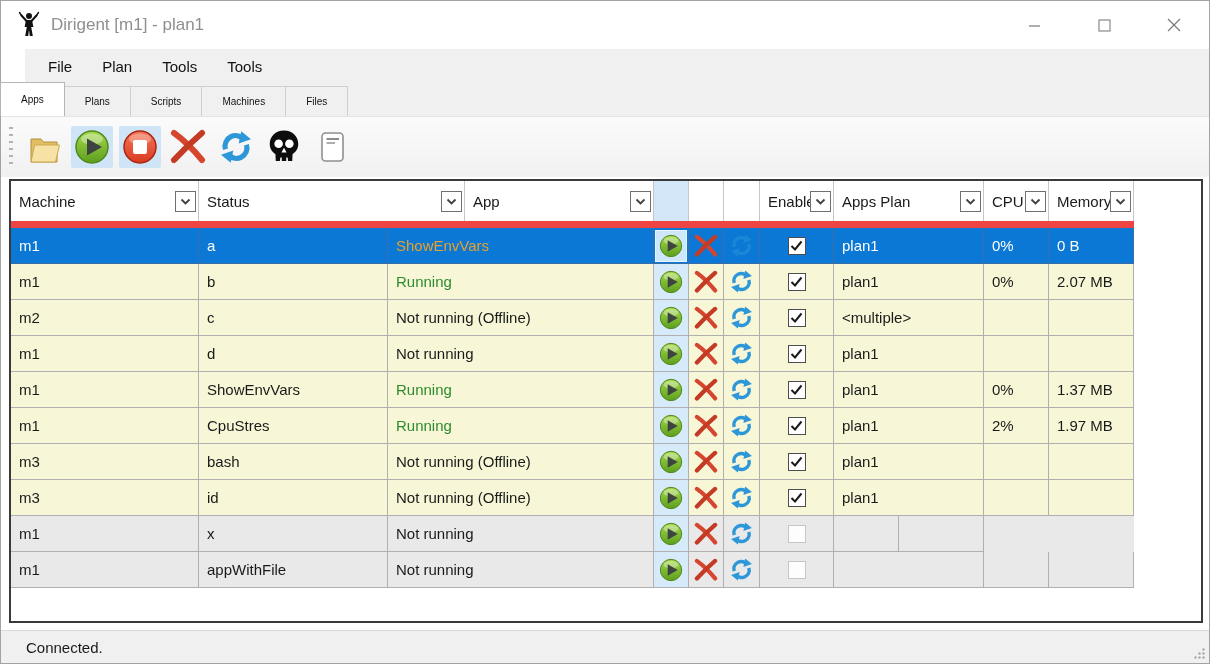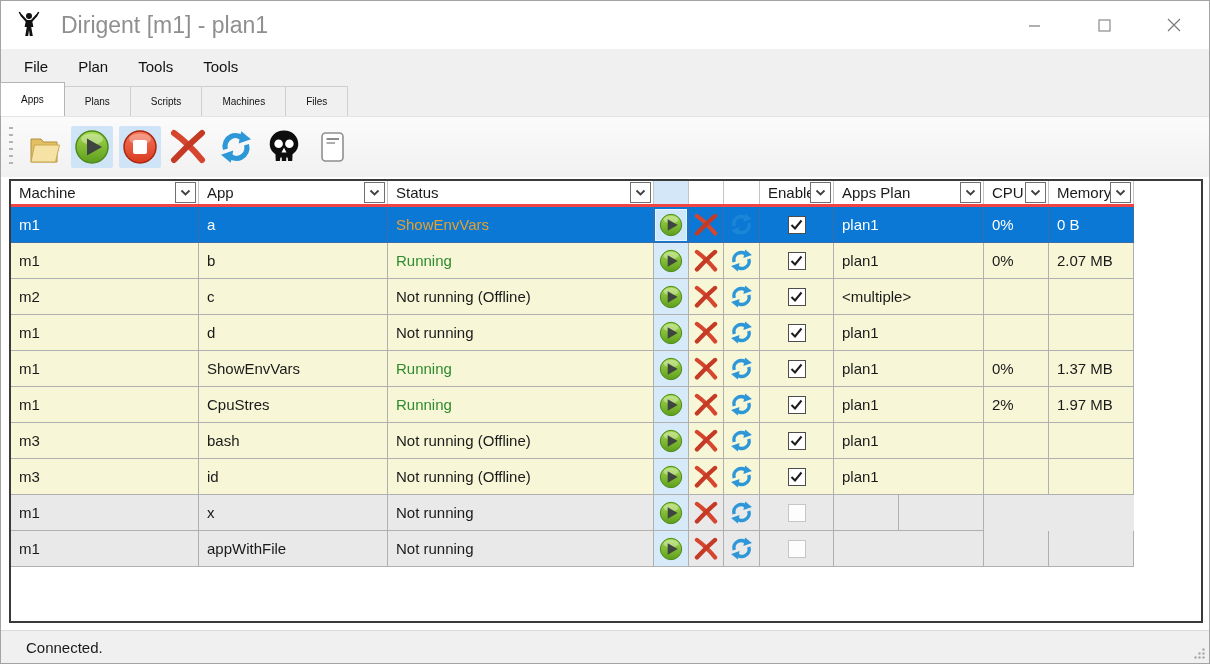--- a/index.html
+++ b/index.html
@@ -11,26 +11,26 @@
   }
   .window {
     width:1210px; height:664px;
     border:1px solid #a3a3a3;
     display:flex; flex-direction:column; background:#fff;
   }
 
   
   .titlebar { height:48px; background:#fff; display:flex; align-items:center; flex-shrink:0; }
   .app-icon { margin-left:16px; width:24px; height:28px; }
-  .title-text { margin-left:20px; font-size:23px; color:#8f8f8f; }
+  .title-text { margin-left:10px; font-size:17px; color:#8f8f8f; }
   .win-controls { margin-left:auto; display:flex; height:100%; }
   .win-btn { width:70px; height:100%; display:flex; align-items:center; justify-content:center; }
 
   
-  .menubar { height:34px; background:#f0f0f0; display:flex; align-items:stretch; flex-shrink:0; padding-left:8px; }
+  .menubar { height:34px; background:#f0f0f0; display:flex; align-items:stretch; flex-shrink:0; padding-left:8px;margin-left:24px; }
   .menu-item { padding:0 15px; display:flex; align-items:center; font-size:15px; color:#111; }
 
   
   .tabbar { height:34px; background:#f0f0f0; display:flex; align-items:flex-end; flex-shrink:0; border-bottom:1px solid #e4e4e4; }
   .tab { height:30px; padding:0 20px; display:flex; align-items:center; font-size:10px;
          background:#f0f0f0; border:1px solid #cfcfcf; border-bottom:none; margin-left:-1px; color:#111; }
   .tab.selected { background:#fff; height:34px; border-color:#b5b5b5; position:relative; z-index:2; }
 
   
   .toolbar { height:60px; background:linear-gradient(#fbfbfb,#f1f1f1); display:flex; align-items:center; flex-shrink:0; padding-left:8px; }
@@ -38,21 +38,21 @@
           background:repeating-linear-gradient(to bottom,#b3b3b3 0 2px,transparent 2px 7px); }
   .tool-btn { width:42px; height:42px; display:flex; align-items:center; justify-content:center; margin-right:6px; border-radius:2px; }
   .tool-btn.toggled { background:#cfe5f7; }
   .tool-btn svg { display:block; }
 
   
   .main { flex:1; background:#fff; position:relative; }
   .grid { position:absolute; left:8px; top:2px; width:1194px; height:444px;
           border:2px solid #3a3a3a; background:#fff; font-size:15px; overflow:hidden; }
 
-  .hdr { display:flex; width:1123px; height:26px; background:#4c1d95; border-bottom:3px solid #ef4444; }
+  .hdr { display:flex; width:1123px; height:47px; background:#4c1d95; border-bottom:7px solid #ef4444; }
   .hcell { display:flex; align-items:center; padding-left:8px; padding-right:2px;
            border-right:1px solid #c6c6c6; overflow:hidden; white-space:nowrap; background:#fff; }
   .hcell .hlabel { overflow:hidden; white-space:nowrap; }
   .combo { width:21px; height:21px; flex-shrink:0; margin-left:auto; background:#fff;
            border:1px solid #707070; display:flex; align-items:center; justify-content:center; }
   .hcell.hc-play { background:#d3e7f8; padding:0; }
   .hcell.blank { padding:0; }
 
   .c-machine{width:188px}.c-app{width:189px}.c-status{width:266px}
   .c-play{width:35px}.c-kill{width:35px}.c-restart{width:36px}
@@ -221,30 +221,30 @@
 
       <div class="hdr">
         <div class="hcell c-machine">
           <span class="hlabel">Machine</span>
           <span class="combo">
               <svg width="11" height="7" viewBox="0 0 11 7">
                 <path d="M1.5 1.5 L5.5 5.5 L9.5 1.5" stroke="#404040" stroke-width="1.8" fill="none"></path>
               </svg>
             </span>
         </div>
-        <div class="hcell c-app">
-          <span class="hlabel">App</span>
+        <div class="hcell c-status">
+          <span class="hlabel">Status</span>
           <span class="combo">
               <svg width="11" height="7" viewBox="0 0 11 7">
                 <path d="M1.5 1.5 L5.5 5.5 L9.5 1.5" stroke="#404040" stroke-width="1.8" fill="none"></path>
               </svg>
             </span>
         </div>
-        <div class="hcell c-status">
-          <span class="hlabel">Status</span>
+        <div class="hcell c-app">
+          <span class="hlabel">App</span>
           <span class="combo">
               <svg width="11" height="7" viewBox="0 0 11 7">
                 <path d="M1.5 1.5 L5.5 5.5 L9.5 1.5" stroke="#404040" stroke-width="1.8" fill="none"></path>
               </svg>
             </span>
         </div>
         <div class="hcell hc-play c-play blank"></div>
         <div class="hcell c-kill blank"></div>
         <div class="hcell c-restart blank"></div>
         <div class="hcell c-enabled">

